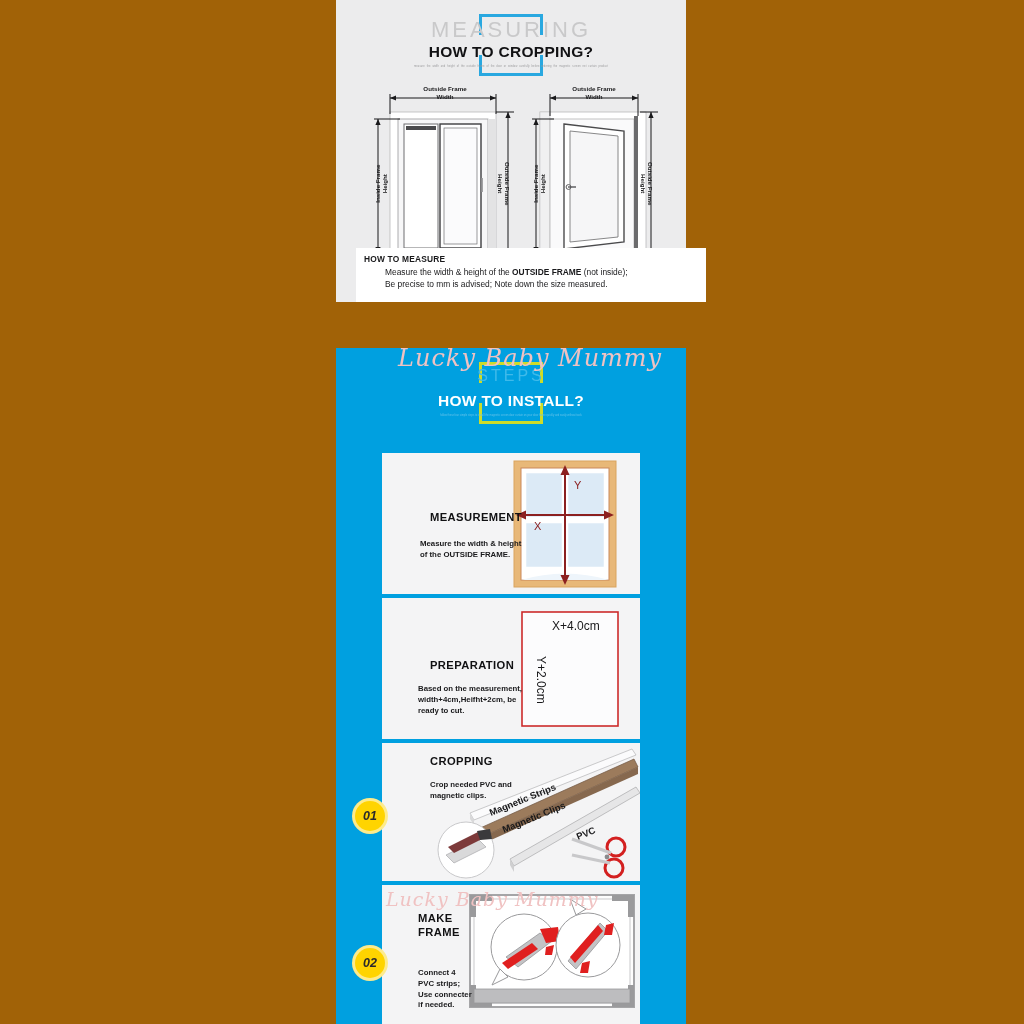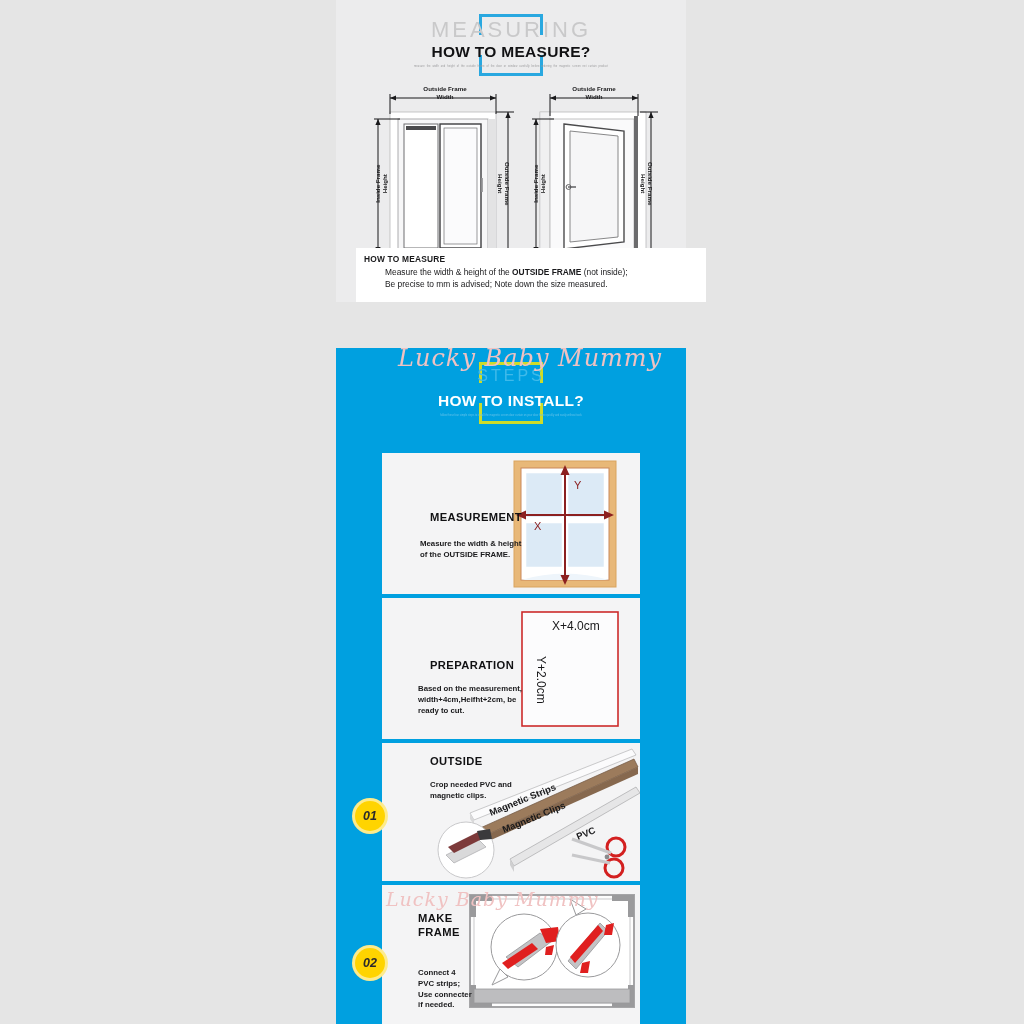--- a/index.html
+++ b/index.html
@@ -5,21 +5,21 @@
   * { box-sizing: border-box; margin: 0; padding: 0; }
   html, body {
     width: 1024px; height: 1024px;
     background: #ffffff;
     font-family: "Liberation Sans", sans-serif;
     overflow: hidden;
   }
   #page {
     position: relative;
     width: 1024px; height: 1024px;
-    background: #e5e5e5;
+    background: #a16207;
   }
   .column {
     position: absolute;
     left: 336px; top: 0px;
     width: 350px; height: 1024px;
   }
 
   
   .sec-measure {
     position: relative;
@@ -262,21 +262,21 @@
 <body>
 
 <div id="page">
   <div class="column">
 
     <div class="sec-measure">
 
       <div class="hdr">
         <div class="hdr-bracket"></div>
         <div class="hdr-ghost">MEASURING</div>
-        <div class="hdr-main">HOW TO MEASURE?</div>
+        <div class="hdr-main">HOW TO CROPPING?</div>
         <div class="hdr-sub">measure the width and height of the outside frame of the door or window carefully before ordering the magnetic screen net curtain product</div>
       </div>
 
       <div class="diagrams">
 
         <div class="diagram left">
           <svg width="155" height="205" viewBox="0 0 155 205">
 
             <rect x="22" y="26" width="106" height="148" fill="#ffffff" stroke="#b9b9bb" stroke-width="0.8"></rect>
 
@@ -505,21 +505,21 @@
           <polygon points="95,88 108,86 110,96 98,97" fill="#3a3a3c"></polygon>
 
           <g stroke="#d32020" stroke-width="3" fill="none">
             <circle cx="234" cy="104" r="9"></circle>
             <circle cx="232" cy="125" r="9"></circle>
           </g>
           <line x1="190" y1="96" x2="229" y2="110" stroke="#c8c8ca" stroke-width="3.2"></line>
           <line x1="190" y1="112" x2="228" y2="120" stroke="#c8c8ca" stroke-width="3.2"></line>
           <circle cx="225" cy="114" r="2.4" fill="#8a8a8c"></circle>
         </svg>
-        <div class="step-title" style="left:48px; top:11px;">OUTSIDE</div>
+        <div class="step-title" style="left:48px; top:11px;">CROPPING</div>
         <div class="step-body" style="left:48px; top:37px;">
           <span>Crop needed PVC and</span><br>
           <span>magnetic clips.</span>
         </div>
       </div>
 
       <div class="card card-4">
         <svg width="258" height="139" viewBox="0 0 258 139" style="position:absolute;left:0;top:0;">
 
           <rect x="88" y="10" width="164" height="112" fill="#fdfdfd" stroke="#a5a5a7" stroke-width="2"></rect>

